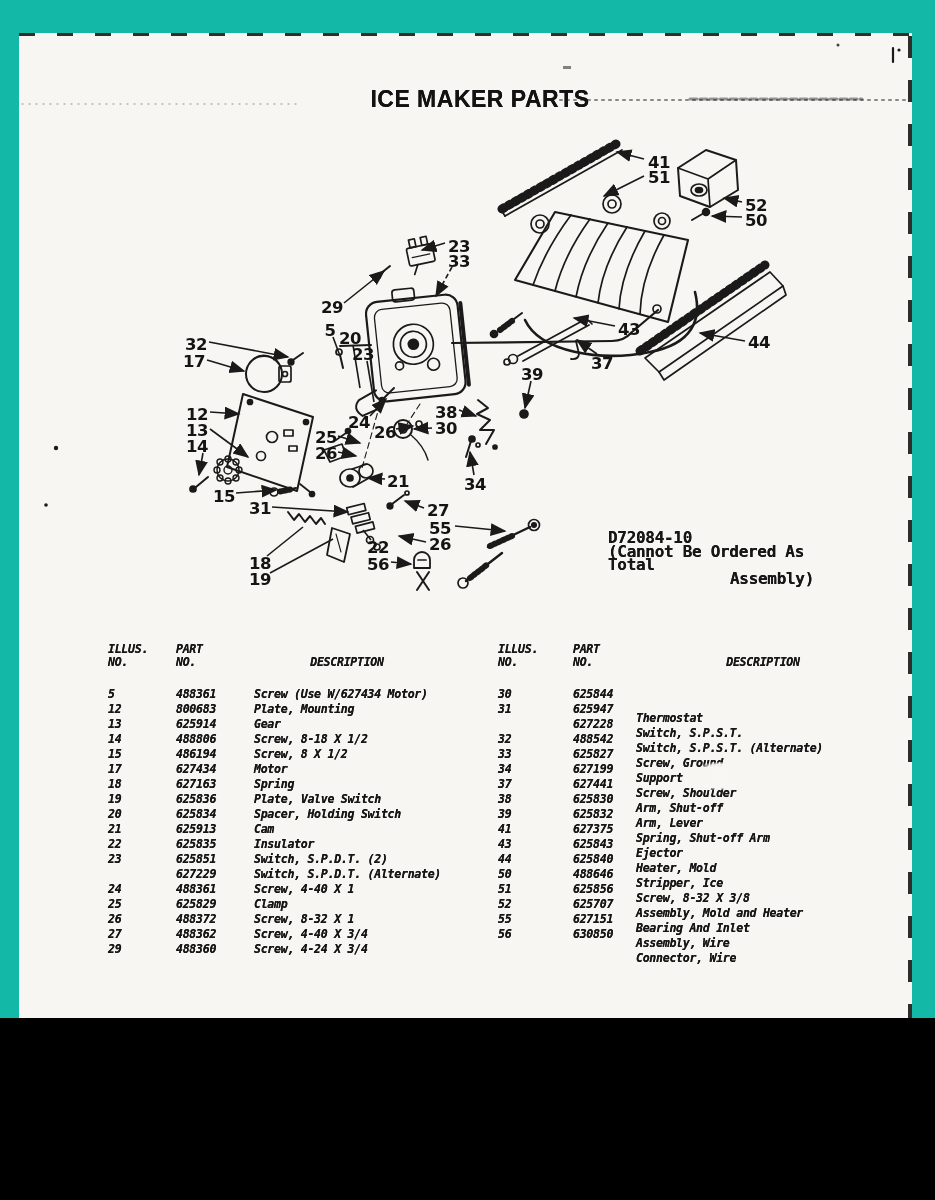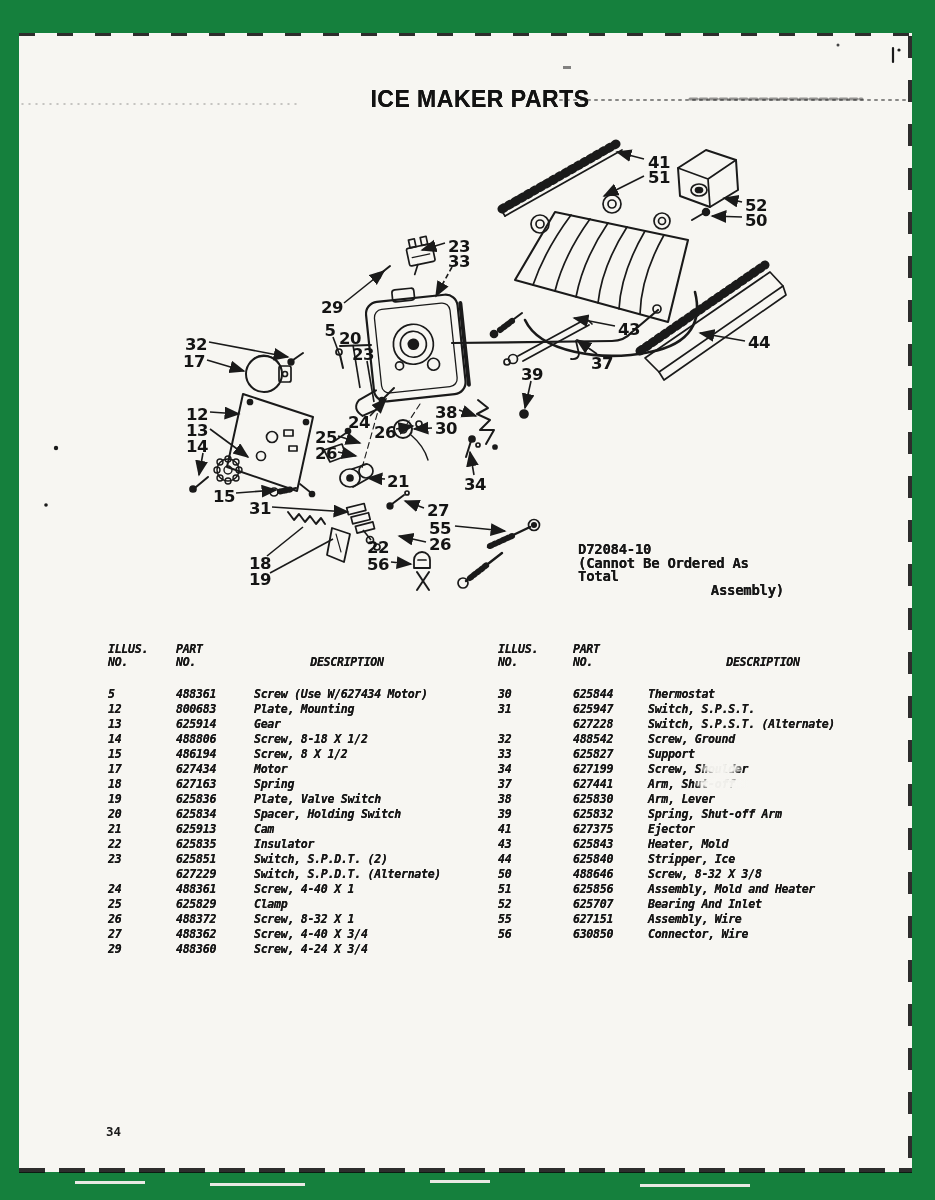--- a/index.html
+++ b/index.html
@@ -1,16 +1,16 @@
 <!DOCTYPE html>
 <html><head>
 <meta charset="utf-8">
 <style>
   html,body{margin:0;padding:0;background:#000;}
-  #scan{position:relative;width:935px;height:1200px;background:#15803d;overflow:hidden;
+  #scan{position:relative;width:935px;height:1018px;background:#14b8a6;overflow:hidden;
         font-family:"DejaVu Sans Mono",monospace;}
   #page{position:absolute;left:19px;top:33px;width:893px;height:1139px;background:#f7f6f2;}
   
   .rag{position:absolute;opacity:.85;}
   #rag-top{left:19px;top:33px;width:893px;height:3px;
     background:repeating-linear-gradient(90deg,#0a0a0a 0 16px,transparent 16px 38px);}
   #rag-bottom{left:19px;top:1168px;width:893px;height:5px;
     background:repeating-linear-gradient(90deg,#0a0a0a 0 26px,transparent 26px 40px);}
   #rag-right{left:908px;top:36px;width:4px;height:1132px;
     background:repeating-linear-gradient(180deg,#0a0a0a 0 22px,transparent 22px 44px);}
@@ -21,23 +21,23 @@
     letter-spacing:.5px;transform:scaleY(1.04);text-shadow:0 0 .5px #111;}
   .tbl{position:absolute;color:#161616;font-weight:700;font-size:11.6px;letter-spacing:-.3px;
     text-shadow:0 0 .4px #222;font-style:italic;}
   .thead{position:relative;height:44px;}
   .thead span{position:absolute;white-space:nowrap;}
   .trows{position:relative;}
   .trow{position:relative;height:15px;white-space:nowrap;}
   .trow span{position:absolute;top:0;white-space:pre;}
   .c-illus{left:0;}
   #left-table .c-part{left:68px;} #left-table .c-desc{left:146px;}
-  #right-table .c-part{left:75px;} #right-table .c-desc{left:150px;}
-  #note{position:absolute;left:578px;top:531px;width:212px;color:#161616;font-weight:700;
-    font-size:14px;line-height:13.5px;letter-spacing:-.3px;text-shadow:0 0 .4px #222;margin-top:12px;}
+  #right-table .c-part{left:75px;} #right-table .c-desc{left:138px;margin-top:24px;}
+  #note{position:absolute;left:608px;top:531px;width:212px;color:#161616;font-weight:700;
+    font-size:16px;line-height:13.5px;letter-spacing:-.3px;text-shadow:0 0 .4px #222;}
   #note .r{text-align:right;padding-right:6px;}
   #page-number{position:absolute;left:106px;top:1124px;font-weight:700;font-size:12.5px;color:#1a1a1a;}
   .smudge{position:absolute;background:radial-gradient(ellipse at center,rgba(247,246,242,.97) 45%,rgba(247,246,242,0) 78%);
     filter:blur(.6px);}
   
   #diagram{position:absolute;left:0;top:0;width:935px;height:1200px;}
   #diagram .part{stroke:#1a1a1a;fill:none;stroke-width:1.7;stroke-linecap:round;stroke-linejoin:round;}
   #diagram .teeth{stroke-width:9;stroke-dasharray:3 4.2;}
   #diagram .ticks{stroke-width:6;stroke-dasharray:2 2.6;}
   #diagram .dash{stroke-dasharray:6 4;stroke-width:1.1;}

